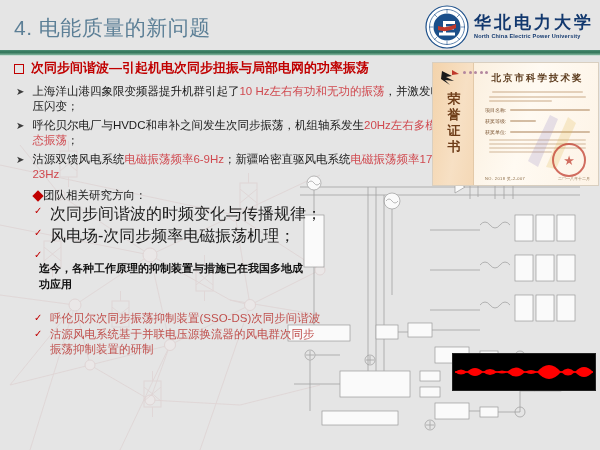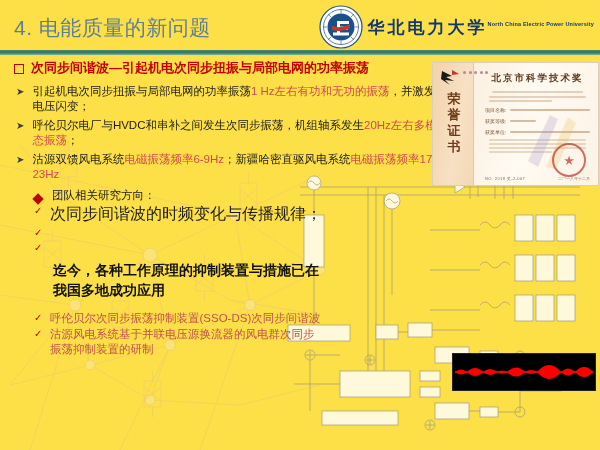--- a/index.html
+++ b/index.html
@@ -6,21 +6,21 @@
   body{
     width:600px;height:450px;
     background:#ffffff;
     font-family:"Liberation Sans","DejaVu Sans",sans-serif;
     overflow:hidden;
     position:relative;
   }
   .slide{
     position:absolute;inset:0;
     width:600px;height:450px;
-    background:#fde047;
+    background:#e5e5e5;
     overflow:hidden;
   }
 
   
   .bg-network{
     position:absolute;left:0;top:55px;width:340px;height:395px;
     opacity:.30;pointer-events:none;
   }
   .bg-circuit{
     position:absolute;right:0;top:175px;width:320px;height:265px;
@@ -42,21 +42,21 @@
   }
   .header-rule-thin{
     position:absolute;left:0;top:55px;width:600px;height:1px;
     background:#c9dcd3;
   }
   .logo{
     position:absolute;right:6px;top:3px;height:48px;
     display:flex;align-items:center;gap:5px;
   }
   .logo-mark{width:44px;height:44px;flex:0 0 auto;}
-  .logo-text{display:flex;line-height:1;}
+  .logo-text{display:flex;flex-direction:column;line-height:1;}
   .logo-cn{
     font-size:17px;color:#12386e;font-family:"DejaVu Serif","Liberation Serif",serif;
     letter-spacing:3px;white-space:nowrap;font-weight:bold;
   }
   .logo-en{
     font-size:5.5px;color:#12386e;letter-spacing:.2px;margin-top:3px;
     white-space:nowrap;font-weight:bold;
   }
 
   
@@ -84,35 +84,35 @@
     flex:0 0 auto;margin-top:3px;color:#3c3c3c;font-size:10px;line-height:1;
   }
   .arrow-body{font-size:11.5px;line-height:1.32;color:#1a1a1a;}
   .hl{color:#d0494f;}
 
   .item1{top:28px;}
   .item2{top:62px;}
   .item3{top:96px;}
 
   .diamond-block{position:absolute;left:34px;top:132px;width:300px;}
-  .d-row{display:flex;align-items:flex-end;gap:10px;margin-bottom:1px;}
+  .d-row{display:flex;align-items:flex-start;gap:1px;margin-bottom:1px;}
   .d-bullet{
     width:8px;height:8px;background:#c00000;flex:0 0 auto;margin-top:4px;
     transform:rotate(45deg);
   }
   .d-title{font-size:11.5px;color:#1a1a1a;line-height:1.3;}
   .c-row{display:flex;align-items:flex-start;gap:7px;margin-bottom:1px;}
   .c-bullet{
     flex:0 0 auto;color:#c00000;font-size:10px;line-height:1.45;width:9px;
   }
   .c-text{font-size:16px;color:#1a1a1a;line-height:1.3;}
 
   .statement{
-    position:absolute;left:53px;top:205px;width:266px;
-    font-size:14px;font-weight:bold;color:#111;line-height:1.42;
+    position:absolute;left:39px;top:205px;width:266px;
+    font-size:11px;font-weight:bold;color:#111;line-height:1.42;
   }
 
   .results-block{position:absolute;left:34px;top:255px;width:290px;}
   .r-title{font-size:11.5px;color:#1a1a1a;line-height:1.3;}
   .r-text{font-size:11.5px;color:#c0504d;line-height:1.3;}
 
   
   .cert{
     position:absolute;left:432px;top:62px;width:165px;height:122px;
     border:1px solid #d9cfc0;overflow:hidden;
@@ -342,21 +342,21 @@
   <div class="content">
 
     <div class="lead-row">
       <span class="sq-bullet"></span>
       <span class="lead-text">次同步间谐波—引起机电次同步扭振与局部电网的功率振荡</span>
     </div>
 
     <div class="arrow-item item1">
       <span class="arrow-bullet">➤</span>
       <span class="arrow-body">
-        <span>引起机电次同步扭振与局部电网的功率振荡</span><span class="hl">1 Hz左右有功和无功的振荡</span><span>，并激发电压闪变；</span>
+        <span>上海洋山港四象限变频器提升机群引起了</span><span class="hl">10 Hz左右有功和无功的振荡</span><span>，并激发电压闪变；</span>
       </span>
     </div>
 
     <div class="arrow-item item2">
       <span class="arrow-bullet">➤</span>
       <span class="arrow-body">
         <span>呼伦贝尔电厂与HVDC和串补之间发生次同步振荡，机组轴系发生</span><span class="hl">20Hz左右多模态振荡</span><span>；</span>
       </span>
     </div>
 
@@ -371,20 +371,21 @@
       <div class="d-row">
         <span class="d-bullet"></span>
         <span class="d-title">团队相关研究方向：</span>
       </div>
       <div class="c-row">
         <span class="c-bullet">✓</span>
         <span class="c-text">次同步间谐波的时频变化与传播规律；</span>
       </div>
       <div class="c-row">
         <span class="c-bullet">✓</span>
+        <span class="c-text">风电场-次同步频率电磁振荡机理；</span>
       </div>
       <div class="c-row">
         <span class="c-bullet">✓</span>
       </div>
     </div>
 
     <div class="statement">迄今，各种工作原理的抑制装置与措施已在我国多地成功应用</div>
 
     <div class="results-block">
       <div class="c-row">

